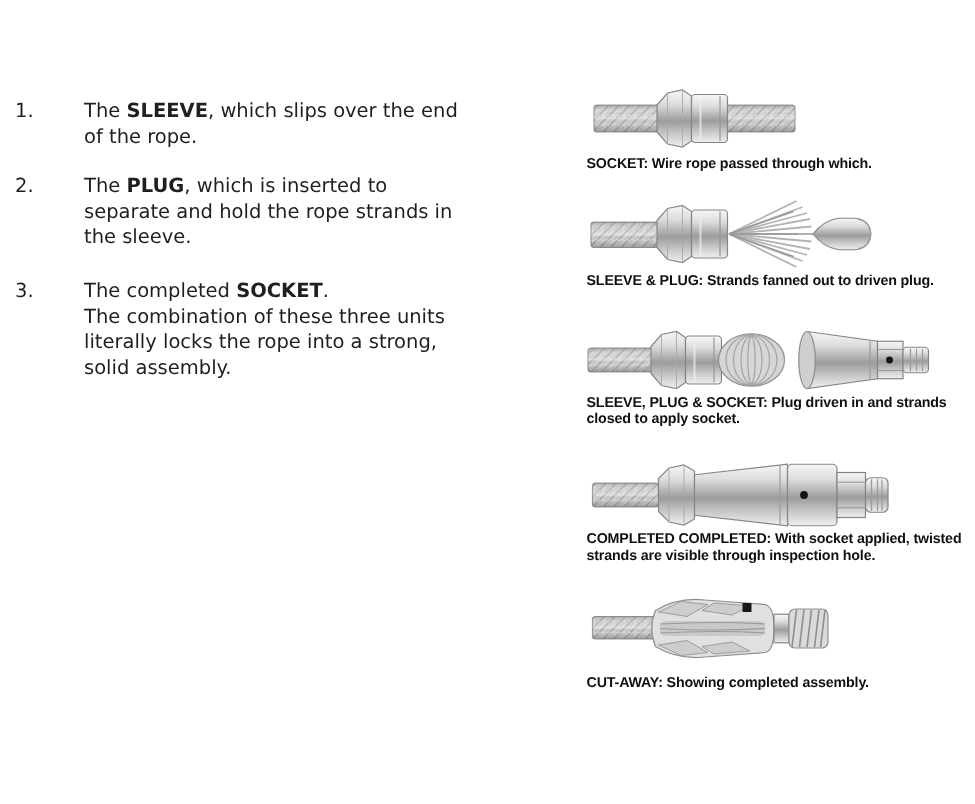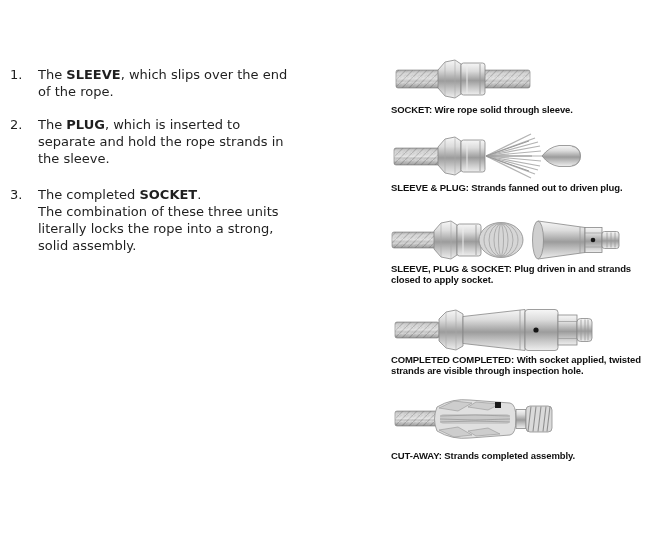--- a/index.html
+++ b/index.html
@@ -5,21 +5,21 @@
   html,body{margin:0;padding:0;background:#fff;}
   .page{position:relative;width:650px;height:536px;background:#ffffff;overflow:hidden;
         font-family:"DejaVu Sans",sans-serif;}
   
   .list{position:absolute;left:10px;top:66px;width:332px;color:#1f1f1f;
         font-size:13px;line-height:17px;}
   .list-item{display:flex;}
   .list-item + .list-item{margin-top:16px;}
   .list-item:nth-child(3){margin-top:19px;}
   .num{flex:0 0 28px;width:28px;}
-  .txt{flex:1;}
+  .txt{flex:1;margin-left:18px;}
   .txt b{font-weight:bold;}
   .post{white-space:pre-line;}
   
   .caption{position:absolute;left:391px;width:300px;color:#101010;
            font-family:"Liberation Sans",sans-serif;font-weight:bold;
            font-size:9.5px;line-height:11px;letter-spacing:-0.1px;}
   .cap-desc{white-space:pre-line;}
   .fig{position:absolute;}
 </style>
 </head>
@@ -78,21 +78,21 @@
 solid assembly.</span></span>
     </div>
   </div>
 
   <svg class="fig" style="left:392px;top:56px" width="145" height="46" viewBox="0 0 145 46">
     <rect x="4" y="14" width="134" height="18" rx="2" fill="url(#pRope)" stroke="#9a9a9a" stroke-width="0.8"></rect>
     <rect x="4" y="14" width="134" height="18" rx="2" fill="url(#gRopeShade)"></rect>
     <use href="#sleeveSym" x="45" y="1" width="50" height="44"></use>
   </svg>
   <div class="caption" style="top:104px">
-    <span class="cap-label">SOCKET:</span><span class="cap-desc"> Wire rope solid through sleeve.</span>
+    <span class="cap-label">SOCKET:</span><span class="cap-desc"> Wire rope passed through which.</span>
   </div>
 
   <svg class="fig" style="left:391px;top:132px" width="196" height="48" viewBox="0 0 196 48">
     <rect x="3" y="16" width="46" height="17" rx="2" fill="url(#pRope)" stroke="#9a9a9a" stroke-width="0.8"></rect>
     <rect x="3" y="16" width="46" height="17" rx="2" fill="url(#gRopeShade)"></rect>
     <use href="#sleeveSym" x="46" y="2" width="50" height="44"></use>
     <g stroke="#b3b3b3" stroke-width="1.2">
       <path d="M95,24 L140,2"></path>
         <path d="M95,24 L144,6"></path>
         <path d="M95,24 L147,10"></path>
@@ -174,16 +174,16 @@
       <path d="M84,42 L108,40 L96,34 L76,37 Z"></path>
     </g>
     <rect x="48" y="20" width="70" height="10" rx="4" fill="#c9c9c9"></rect>
     <path d="M48,22 Q83,20 118,22 M48,25 Q83,27 118,25 M48,28 Q83,26 118,28" fill="none" stroke="#9a9a9a" stroke-width="0.8"></path>
     <rect x="103" y="8" width="6" height="6" fill="#1a1a1a"></rect>
     <rect x="124" y="15.5" width="10" height="19" fill="url(#gMetal)" stroke="#868686" stroke-width="0.8"></rect>
     <rect x="134" y="12" width="26" height="26" rx="4" fill="#dadada" stroke="#8f8f8f" stroke-width="0.8"></rect>
     <path d="M139,12.5 L136,37.5 M144,12.5 L141,37.5 M149,12.5 L146,37.5 M154,12.5 L151,37.5 M158,12.5 L155,37.5" stroke="#8f8f8f" stroke-width="1.1"></path>
   </svg>
   <div class="caption" style="top:450px">
-    <span class="cap-label">CUT-AWAY:</span><span class="cap-desc"> Strands completed assembly.</span>
+    <span class="cap-label">CUT-AWAY:</span><span class="cap-desc"> Showing completed assembly.</span>
   </div>
 
 </div>
 
 </body></html>

